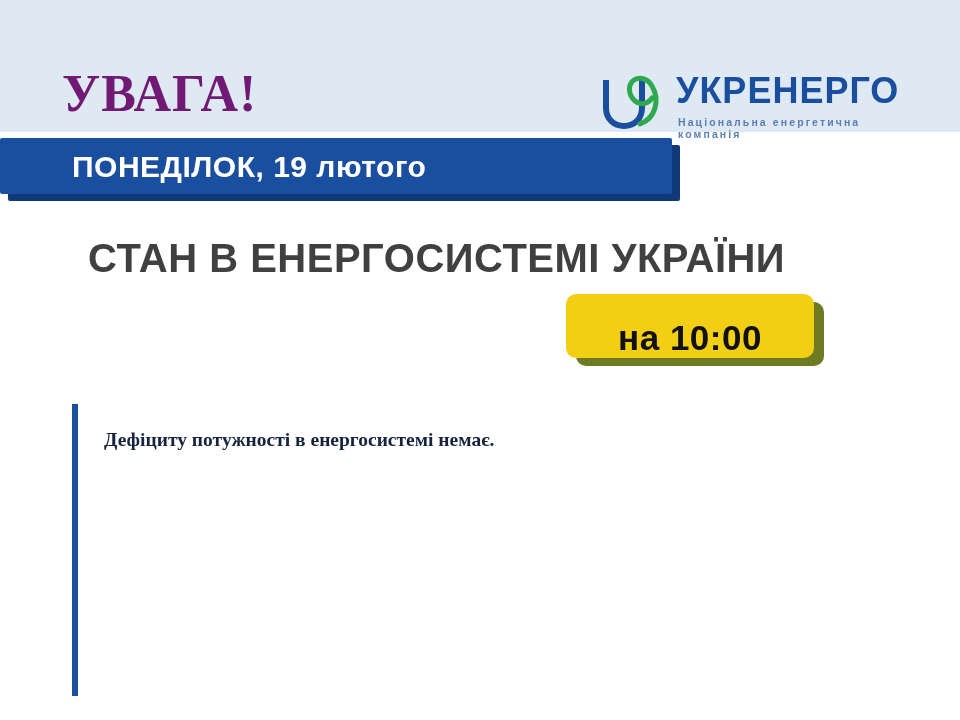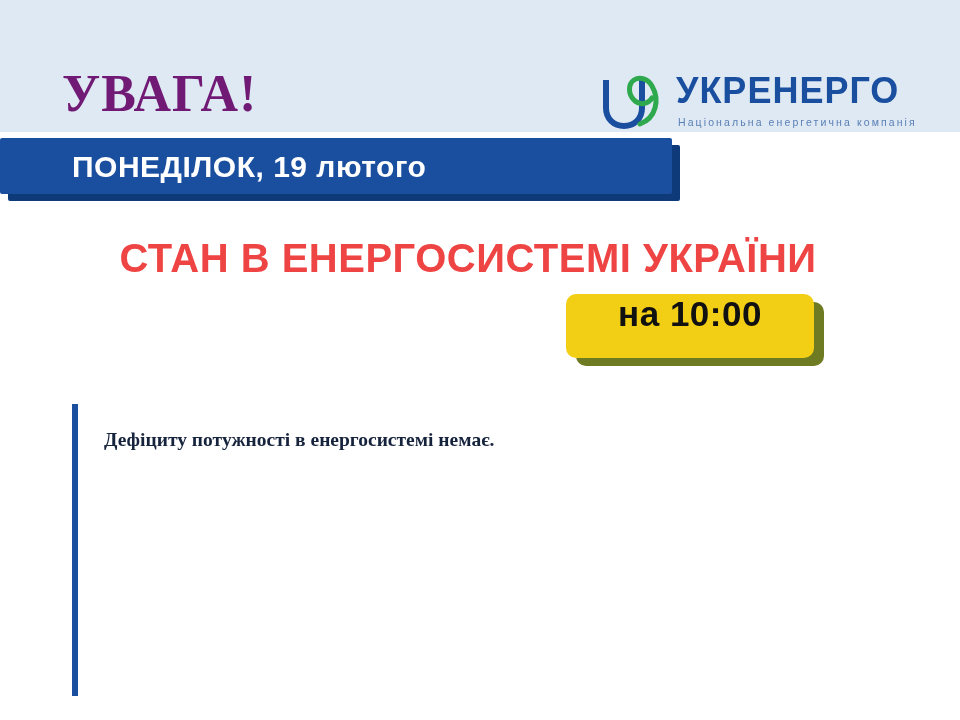--- a/index.html
+++ b/index.html
@@ -68,24 +68,23 @@
     font-weight: bold;
     color: #1a4fa0;
     letter-spacing: 1px;
     line-height: 1.05;
   }
   .logo-sub {
     position: absolute;
     left: 78px;
     top: 44px;
     font-size: 10.5px;
-    font-weight: normal;
+    font-weight: bold;
     color: #5a7fb5;
     letter-spacing: 2.1px;
-    text-align: center;
   }
 
   
   .date-bar-shadow {
     position: absolute;
     left: 8px;
     top: 145px;
     width: 672px;
     height: 56px;
     background: #0e3a7a;
@@ -111,24 +110,23 @@
   }
 
   
   .main-heading {
     position: absolute;
     left: 88px;
     top: 234px;
     width: 760px;
     font-size: 40px;
     font-weight: bold;
-    color: #ef4444;
+    color: #404040;
     line-height: 1.22;
     letter-spacing: 0.5px;
-    text-align: center;
   }
 
   
   .time-badge-shadow {
     position: absolute;
     left: 576px;
     top: 302px;
     width: 248px;
     height: 64px;
     background: #6e7b22;
@@ -136,21 +134,21 @@
   }
   .time-badge {
     position: absolute;
     left: 566px;
     top: 294px;
     width: 248px;
     height: 64px;
     background: #f2cf14;
     border-radius: 10px;
     display: flex;
-    align-items: flex-start;
+    align-items: flex-end;
     justify-content: center;
   }
   .time-badge-text {
     font-size: 35px;
     font-weight: bold;
     color: #111111;
     letter-spacing: 0.5px;
   }
 
   

